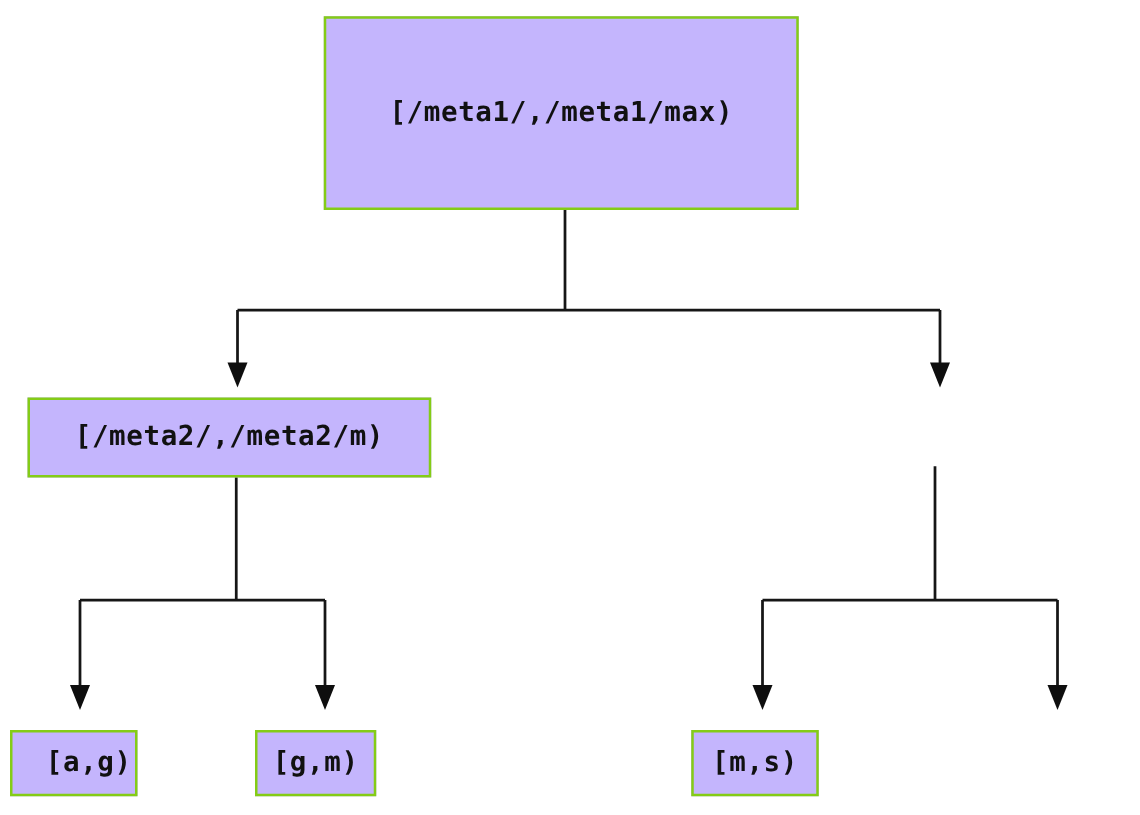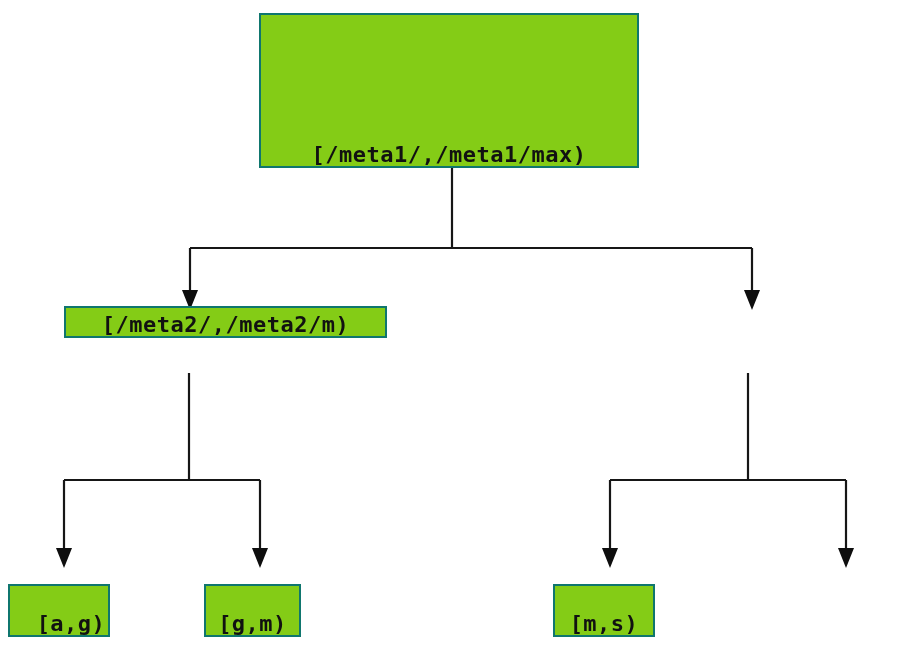--- a/index.html
+++ b/index.html
@@ -28,24 +28,24 @@
     stroke-width: 2.2;
     fill: none;
   }
   .arrowhead {
     fill: #0e0e0e;
     stroke: none;
   }
   .node {
     position: absolute;
     box-sizing: border-box;
-    border: 2px solid #0f766e;
-    background: #84cc16;
+    border: 2px solid #84cc16;
+    background: #c4b5fd;
     display: flex;
-    align-items: flex-end;
+    align-items: center;
     justify-content: center;
   }
   .node-label {
     color: #111111;
     font-weight: bold;
     font-size: 22px;
     line-height: 1;
     white-space: pre;
     letter-spacing: 0.5px;
   }
@@ -100,21 +100,21 @@
     <g>
       <path class="edge-line" d="M846,480 L846,549"></path>
       <polygon class="arrowhead" points="846,568 838,548 854,548"></polygon>
     </g>
   </svg>
 
   <div class="node" style="left:259px; top:13px; width:380px; height:155px;">
     <span class="node-label">[/meta1/,/meta1/max)</span>
   </div>
 
-  <div class="node" style="left:22px; top:306px; width:323px; height:32px;margin-left:42px;">
+  <div class="node" style="left:22px; top:318px; width:323px; height:64px;">
     <span class="node-label">[/meta2/,/meta2/m)</span>
   </div>
 
 
   <div class="node" style="left:8px; top:584px; width:102px; height:53px;padding-left:24px;">
     <span class="node-label">[a,g)</span>
   </div>
 
   <div class="node" style="left:553px; top:584px; width:102px; height:53px;">
     <span class="node-label">[m,s)</span>

